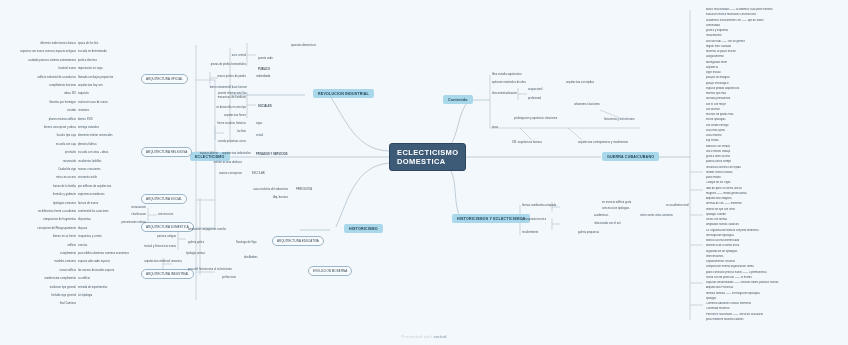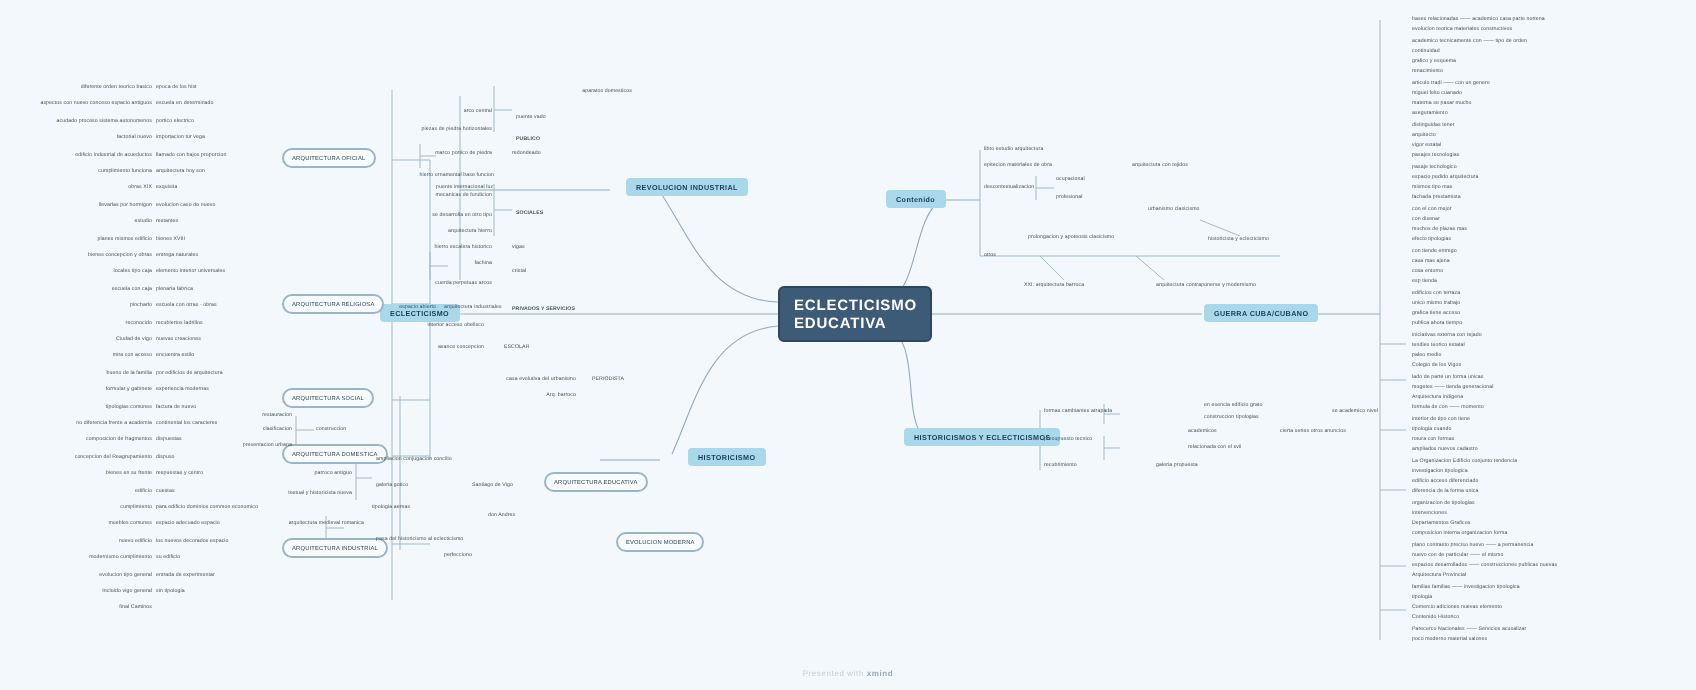--- a/index.html
+++ b/index.html
@@ -136,21 +136,21 @@
       <path d="M520,205 L520,235"></path>
       <path d="M552,202 L552,212"></path>
       <path d="M552,207 L560,207"></path>
       <path d="M552,218 L552,230"></path>
       <path d="M552,224 L560,224"></path>
     </g>
   </svg>
 
   <div class="node root" style="left:389px;top:143px;">
     <div>ECLECTICISMO</div>
-    <div>EDUCATIVA</div>
+    <div>DOMESTICA</div>
   </div>
 
   <div class="node main" style="left:313px;top:89px;">REVOLUCION INDUSTRIAL</div>
   <div class="node main" style="left:443px;top:95px;">Contenido</div>
   <div class="node main" style="left:190px;top:152px;">ECLECTICISMO</div>
   <div class="node main" style="left:602px;top:152px;">GUERRA CUBA/CUBANO</div>
   <div class="node main" style="left:344px;top:224px;">HISTORICISMO</div>
   <div class="node main" style="left:452px;top:214px;">HISTORICISMOS Y ECLECTICISMOS</div>
 
   <div class="node boxed" style="left:141px;top:74px;">ARQUITECTURA OFICIAL</div>

